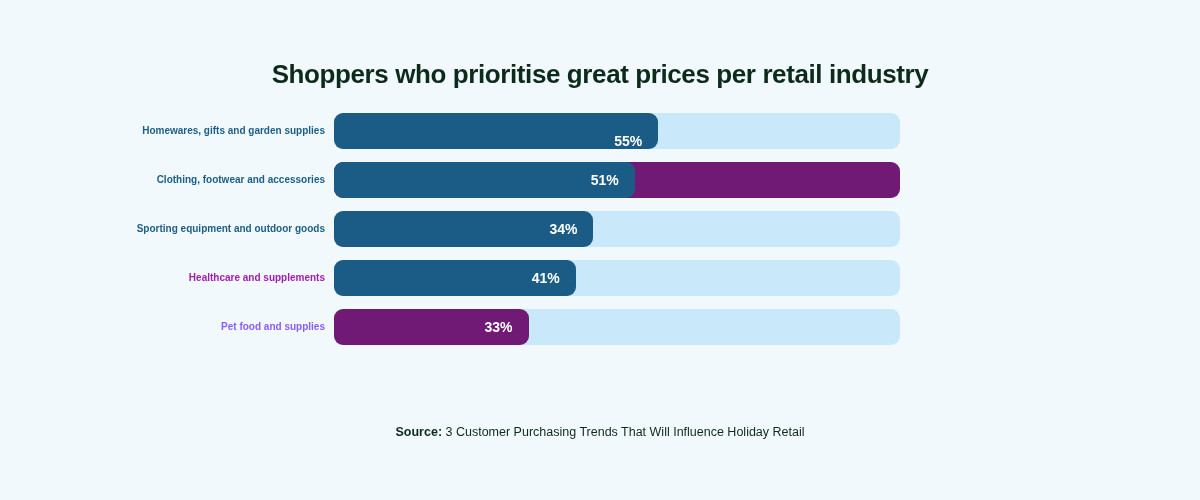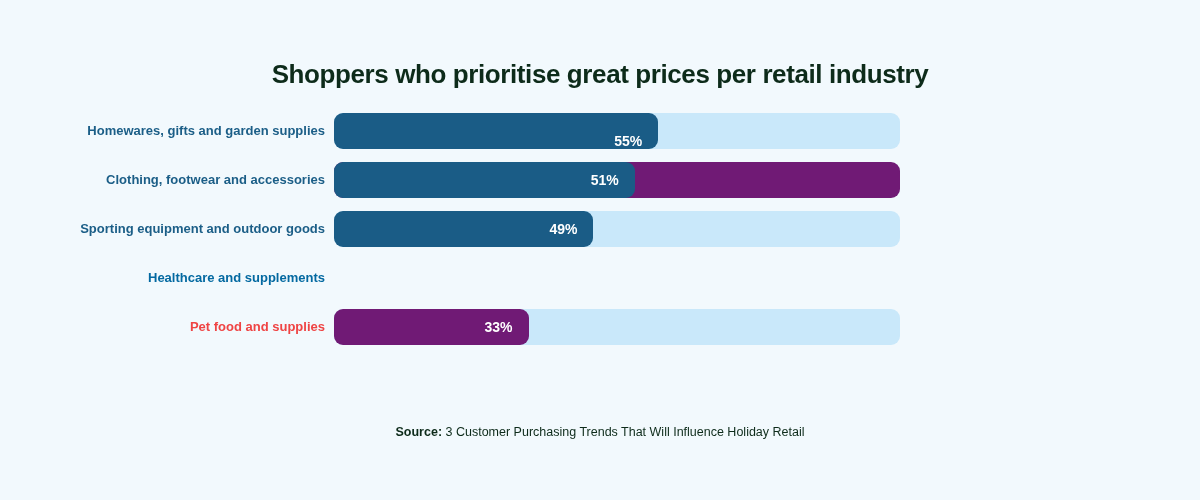--- a/index.html
+++ b/index.html
@@ -43,21 +43,21 @@
     height: 36px;
     margin-bottom: 13px;
     display: flex;
     align-items: center;
   }
   .row-label {
     width: 334px;
     padding-right: 9px;
     box-sizing: border-box;
     text-align: right;
-    font-size: 13px;
+    font-size: 10px;
     font-weight: bold;
     color: #1b5e87;
     line-height: 16px;
     white-space: nowrap;
   }
   .track {
     position: relative;
     width: 566px;
     height: 36px;
     background: #c9e8fa;
@@ -124,31 +124,36 @@
         <div class="bar-fill" style="width: 53.125%; background: rgb(26, 92, 134);">
           <span class="bar-value">51%</span>
         </div>
       </div>
     </div>
 
     <div class="bar-row">
       <div class="row-label" style="color: rgb(27, 94, 135);">Sporting equipment and outdoor goods</div>
       <div class="track" style="background: rgb(201, 232, 250);">
         <div class="bar-fill" style="width: 45.8333%; background: rgb(26, 92, 134);">
-          <span class="bar-value">49%</span>
+          <span class="bar-value">34%</span>
         </div>
       </div>
     </div>
 
     <div class="bar-row">
-      <div class="row-label" style="color: #0369a1;">Healthcare and supplements</div>
+      <div class="row-label" style="color: #a21caf;">Healthcare and supplements</div>
+      <div class="track" style="background: rgb(201, 232, 250);">
+        <div class="bar-fill" style="width: 42.7083%; background: rgb(26, 92, 134);">
+          <span class="bar-value">41%</span>
+        </div>
+      </div>
     </div>
 
     <div class="bar-row">
-      <div class="row-label" style="color: #ef4444; text-align: right;">Pet food and supplies</div>
+      <div class="row-label" style="color: #8b5cf6; text-align: right;">Pet food and supplies</div>
       <div class="track" style="background: rgb(201, 232, 250);">
         <div class="bar-fill" style="width: 34.375%; background: #701a75;">
           <span class="bar-value">33%</span>
         </div>
       </div>
     </div>
 
   </div>
 
   <div class="source-line">

